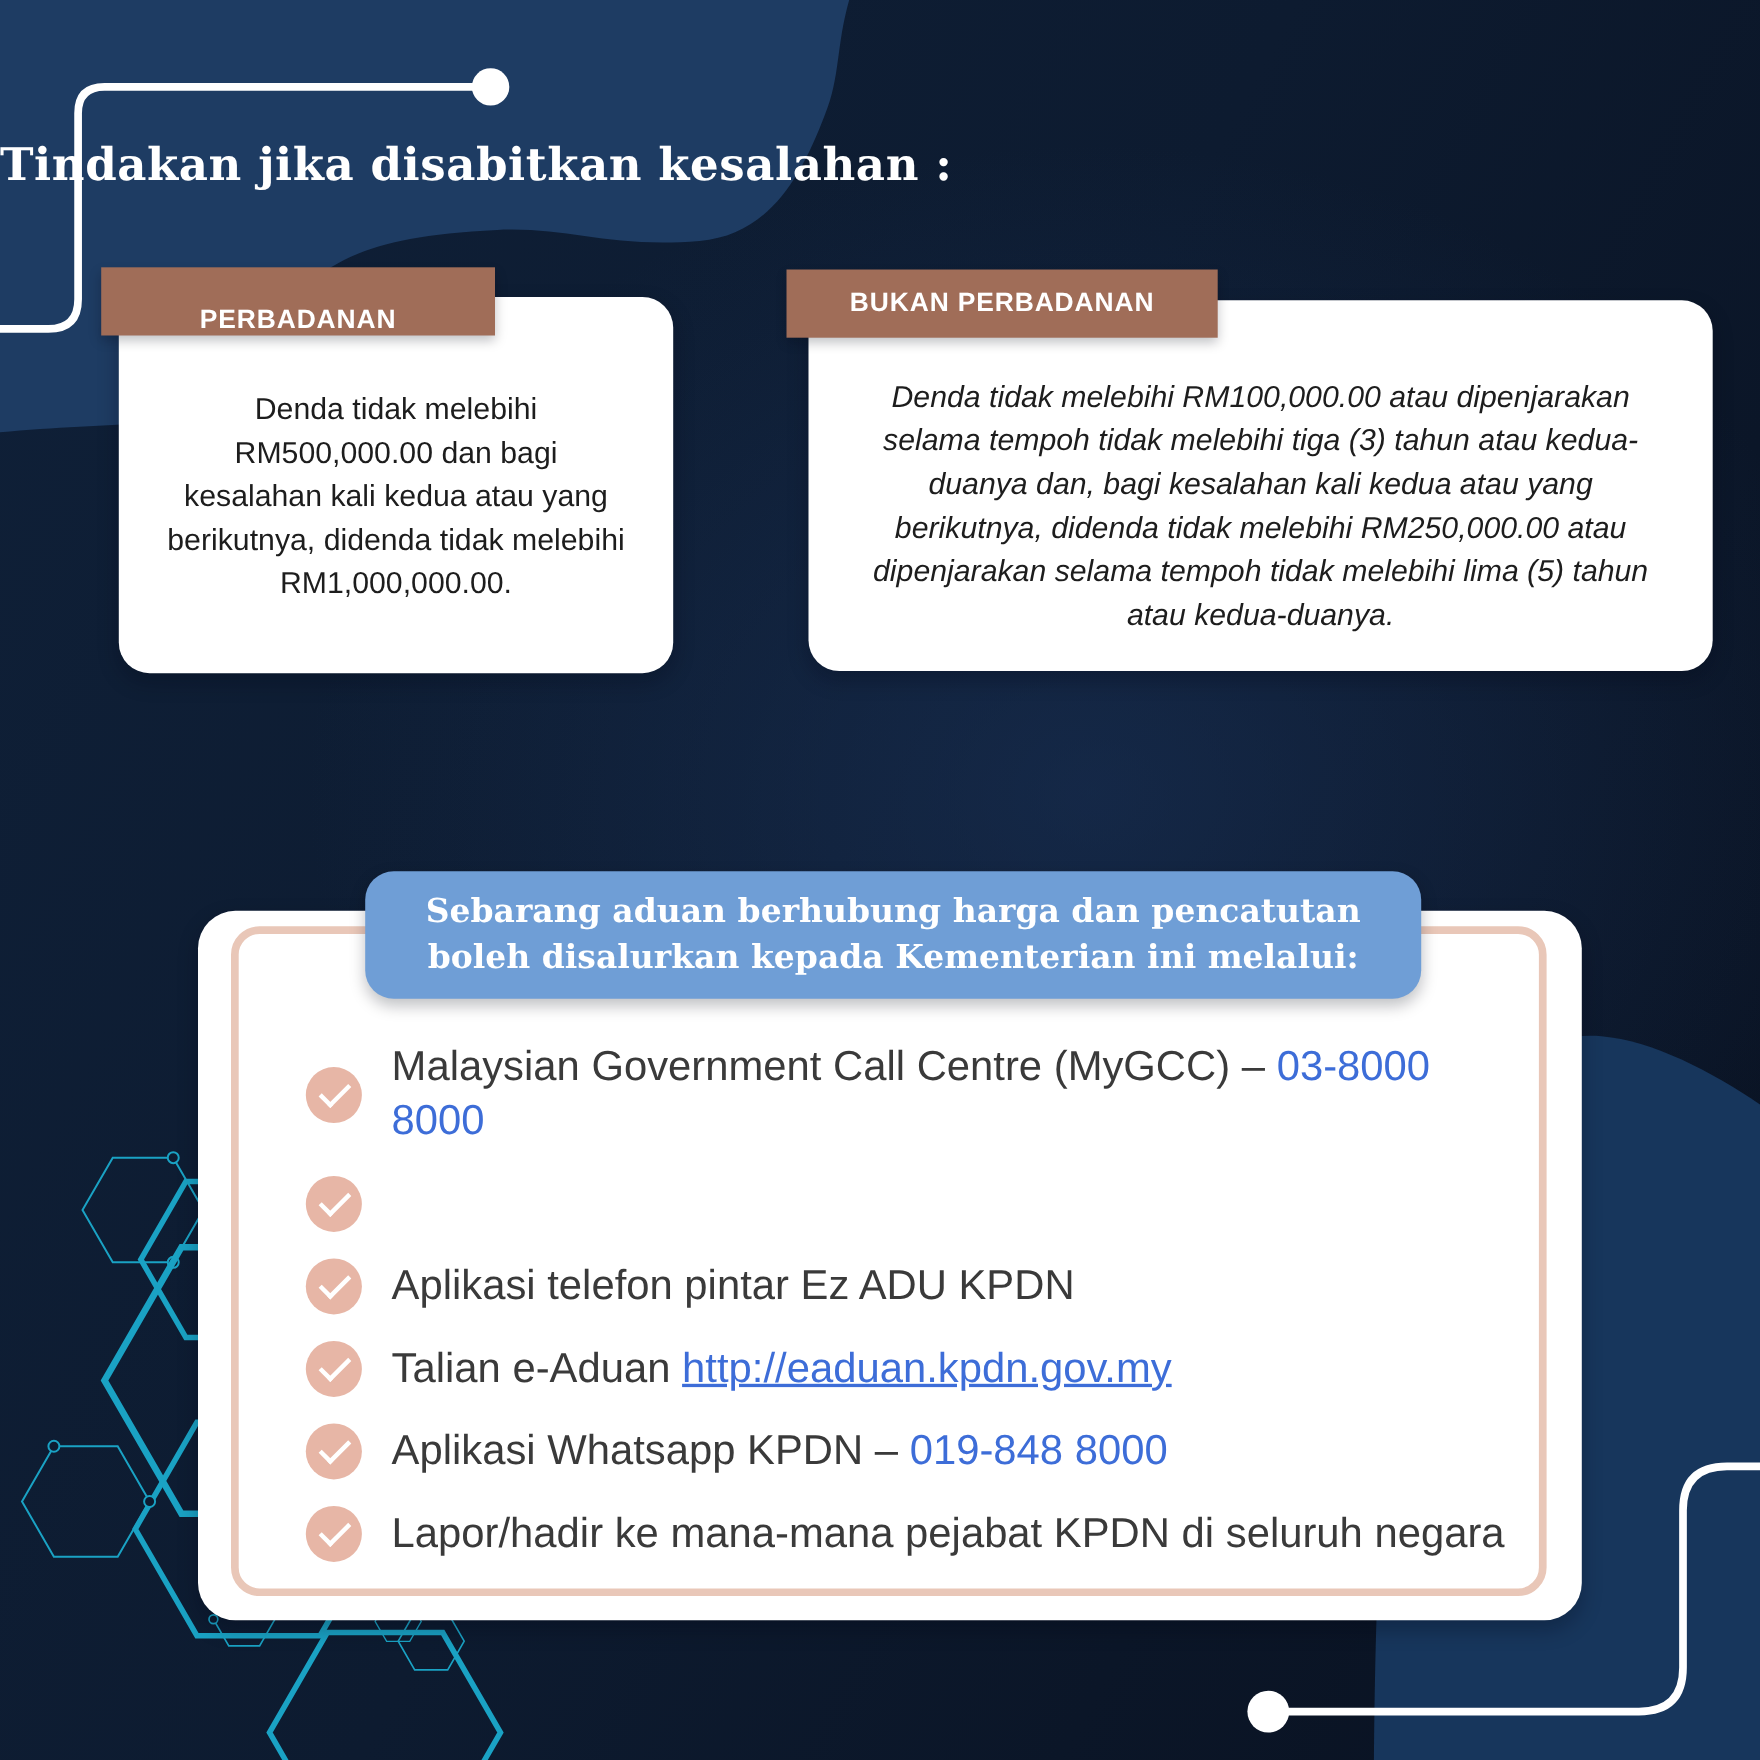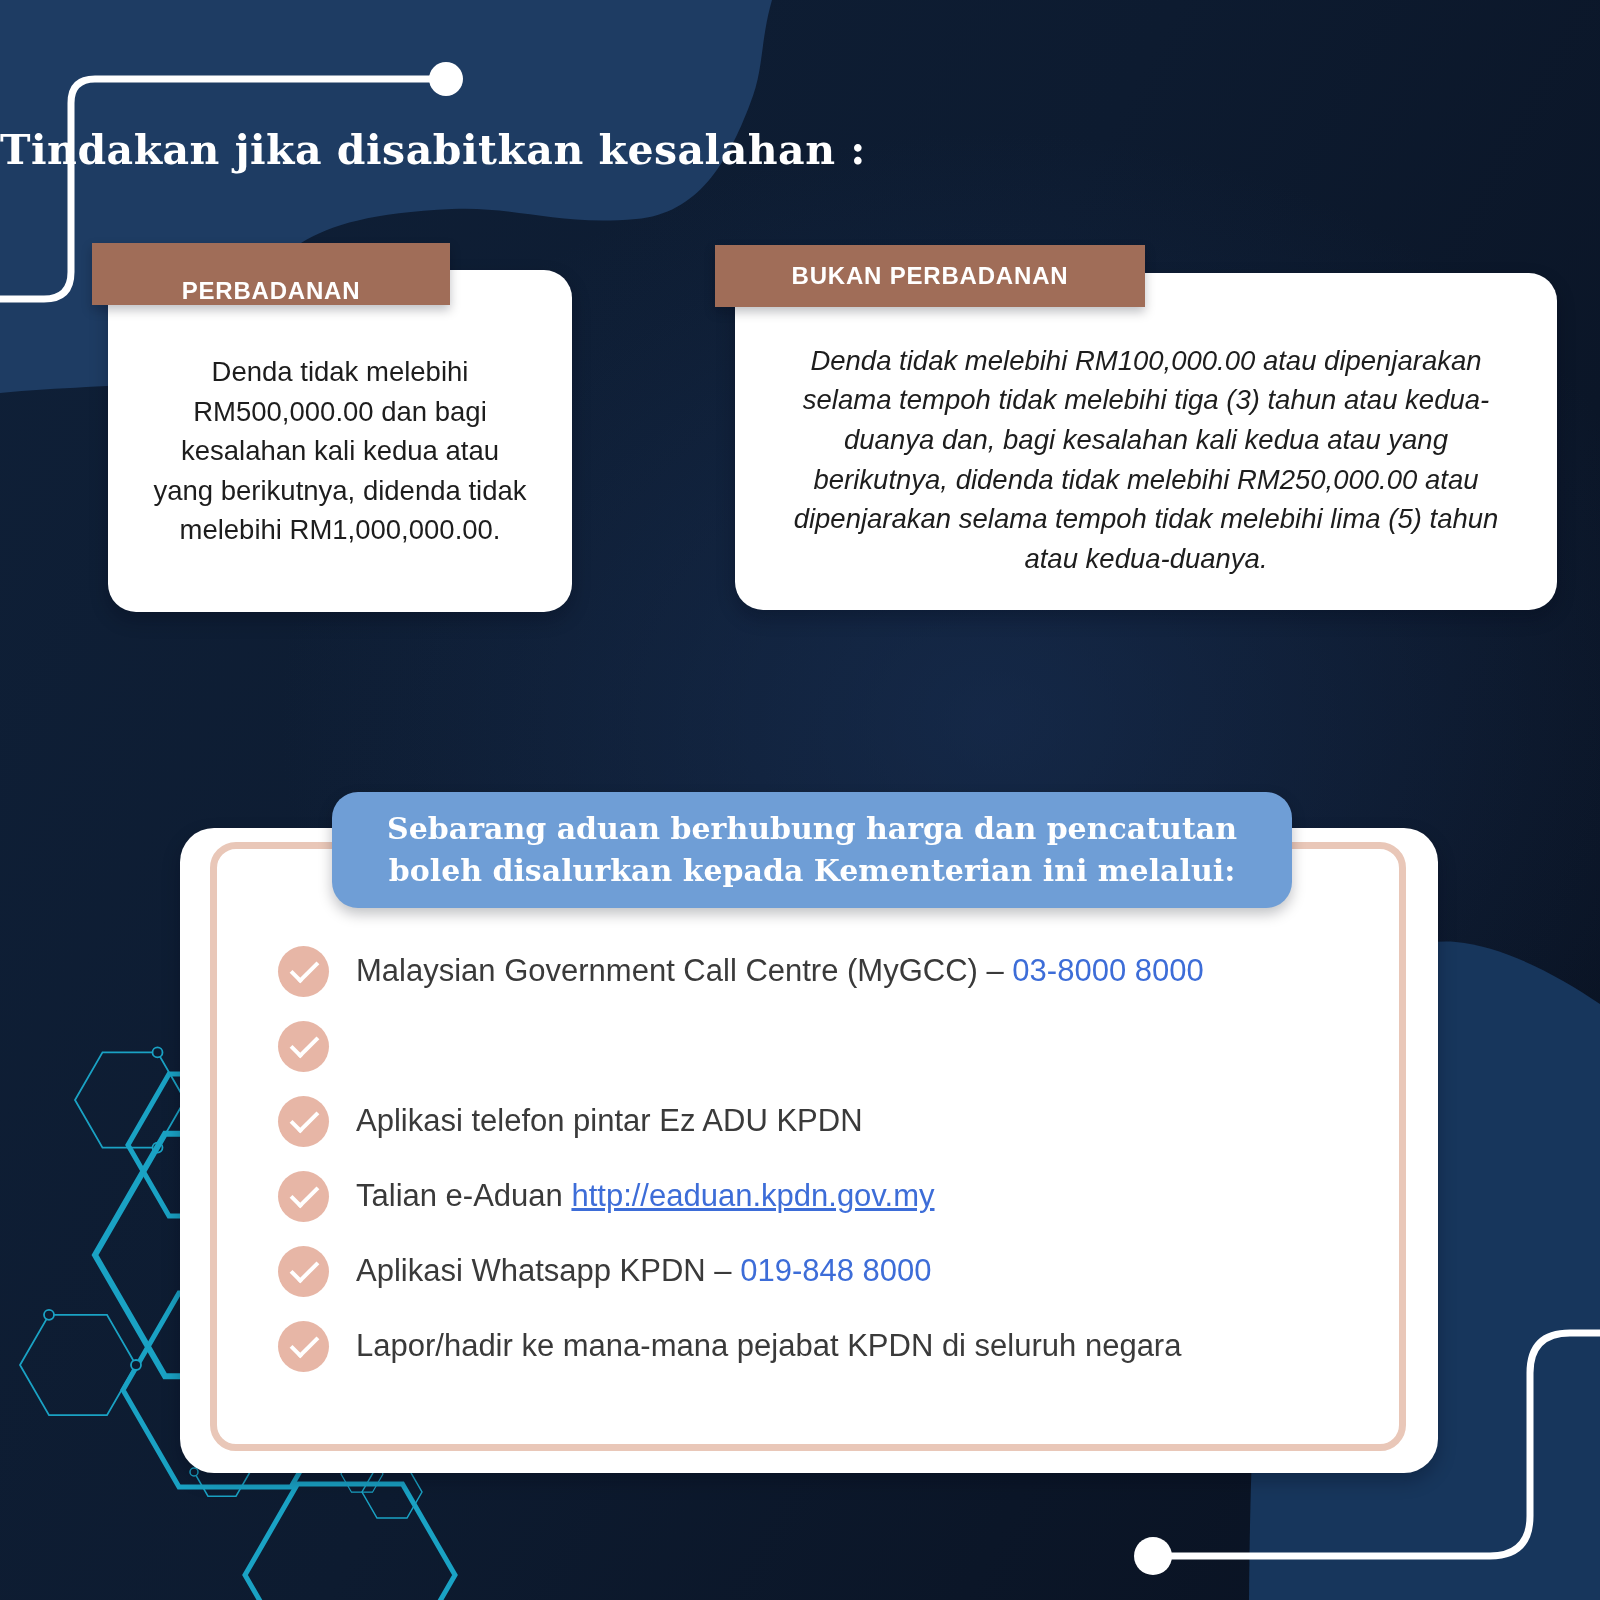--- a/index.html
+++ b/index.html
@@ -19,33 +19,33 @@
     z-index:4;
   }
 
   .card{position:absolute;background:#ffffff;border-radius:28px;
         box-shadow:0 8px 18px rgba(2,8,20,.28);z-index:1;}
   .card-body{
     margin:0;width:100%;height:100%;display:flex;align-items:center;justify-content:center;
     box-sizing:border-box;text-align:center;color:#1d1d1d;
     font-size:27.5px;line-height:1.44;
   }
-  .card-left{left:108px;top:270px;width:464px;height:342px;}
+  .card-left{left:108px;top:270px;width:504px;height:342px;}
   .card-left .card-body{padding:30px 40px 10px 40px;}
   .card-right{left:735px;top:273px;width:822px;height:337px;font-style:italic;}
   .card-right .card-body{padding:50px 42px 14px 42px;}
 
   .tab{
     position:absolute;background:#a06d58;color:#ffffff;
     display:flex;align-items:center;justify-content:center;
     font-weight:700;font-size:24px;letter-spacing:.8px;
     box-shadow:0 5px 10px rgba(2,8,20,.25);z-index:2;
   }
   .tab-left{left:92px;top:243px;width:358px;height:62px;align-items:flex-end;}
-  .tab-right{left:715px;top:245px;width:430px;height:62px;}
+  .tab-right{left:715px;top:245px;width:392px;height:62px;}
 
   .banner{
     position:absolute;left:332px;top:792px;width:960px;height:116px;
     box-sizing:border-box;padding:0 44px;
     background:#6f9ed6;border-radius:26px;
     display:flex;align-items:center;justify-content:center;text-align:center;
     color:#ffffff;font-family:"DejaVu Serif",serif;font-weight:700;
     font-size:30px;line-height:1.4;
     z-index:3;box-shadow:0 6px 14px rgba(2,8,20,.25);
   }
@@ -63,21 +63,21 @@
   .channel{display:flex;align-items:center;gap:27px;}
   .check{
     flex:0 0 51px;width:51px;height:51px;border-radius:50%;
     background:#e7b6a6;position:relative;
   }
   .check-mark{
     position:absolute;left:13px;top:15px;width:23px;height:11px;
     border-left:4.5px solid #ffffff;border-bottom:4.5px solid #ffffff;
     transform:rotate(-45deg);
   }
-  .channel-text{font-size:31px;color:#3a3a3a;line-height:1.3;}
+  .channel-text{font-size:38px;color:#3a3a3a;line-height:1.3;}
   .hl{color:#3d6dd8;}
   a.hl{text-decoration:underline;cursor:pointer;}
 </style>
 </head>
 <body>
 
 <div class="page">
 
   <svg class="bg-decor" viewBox="0 0 1600 1600">
 

